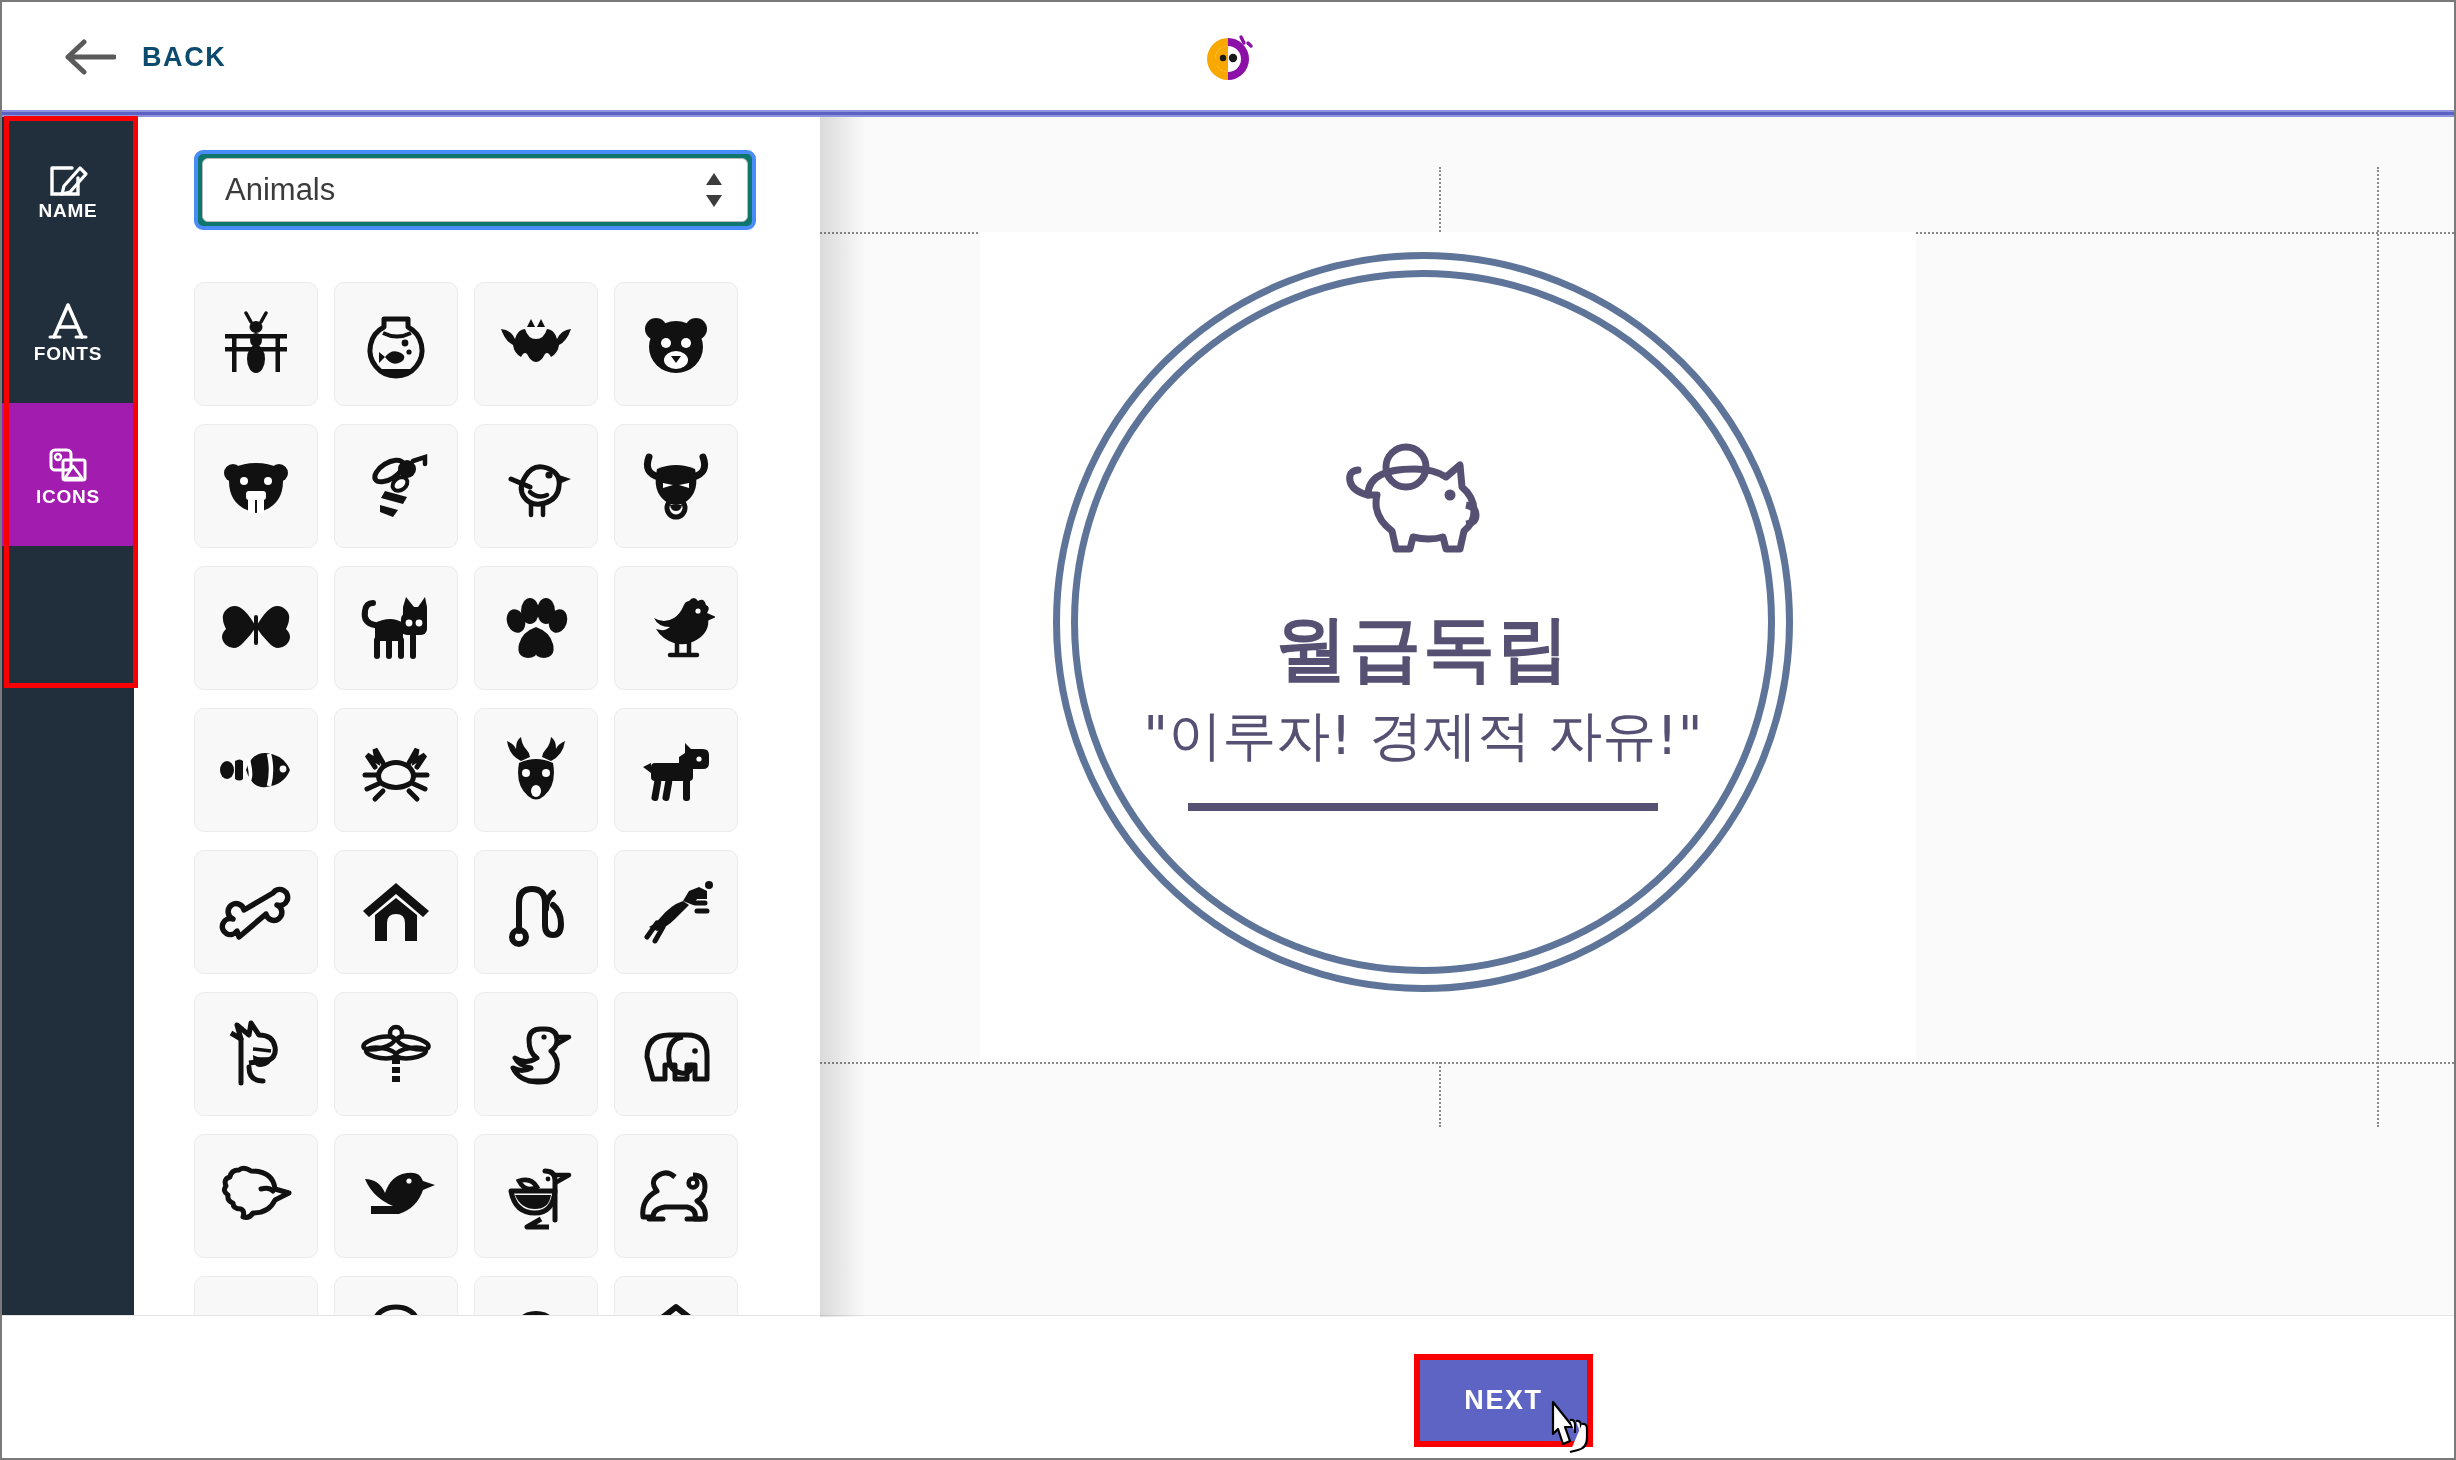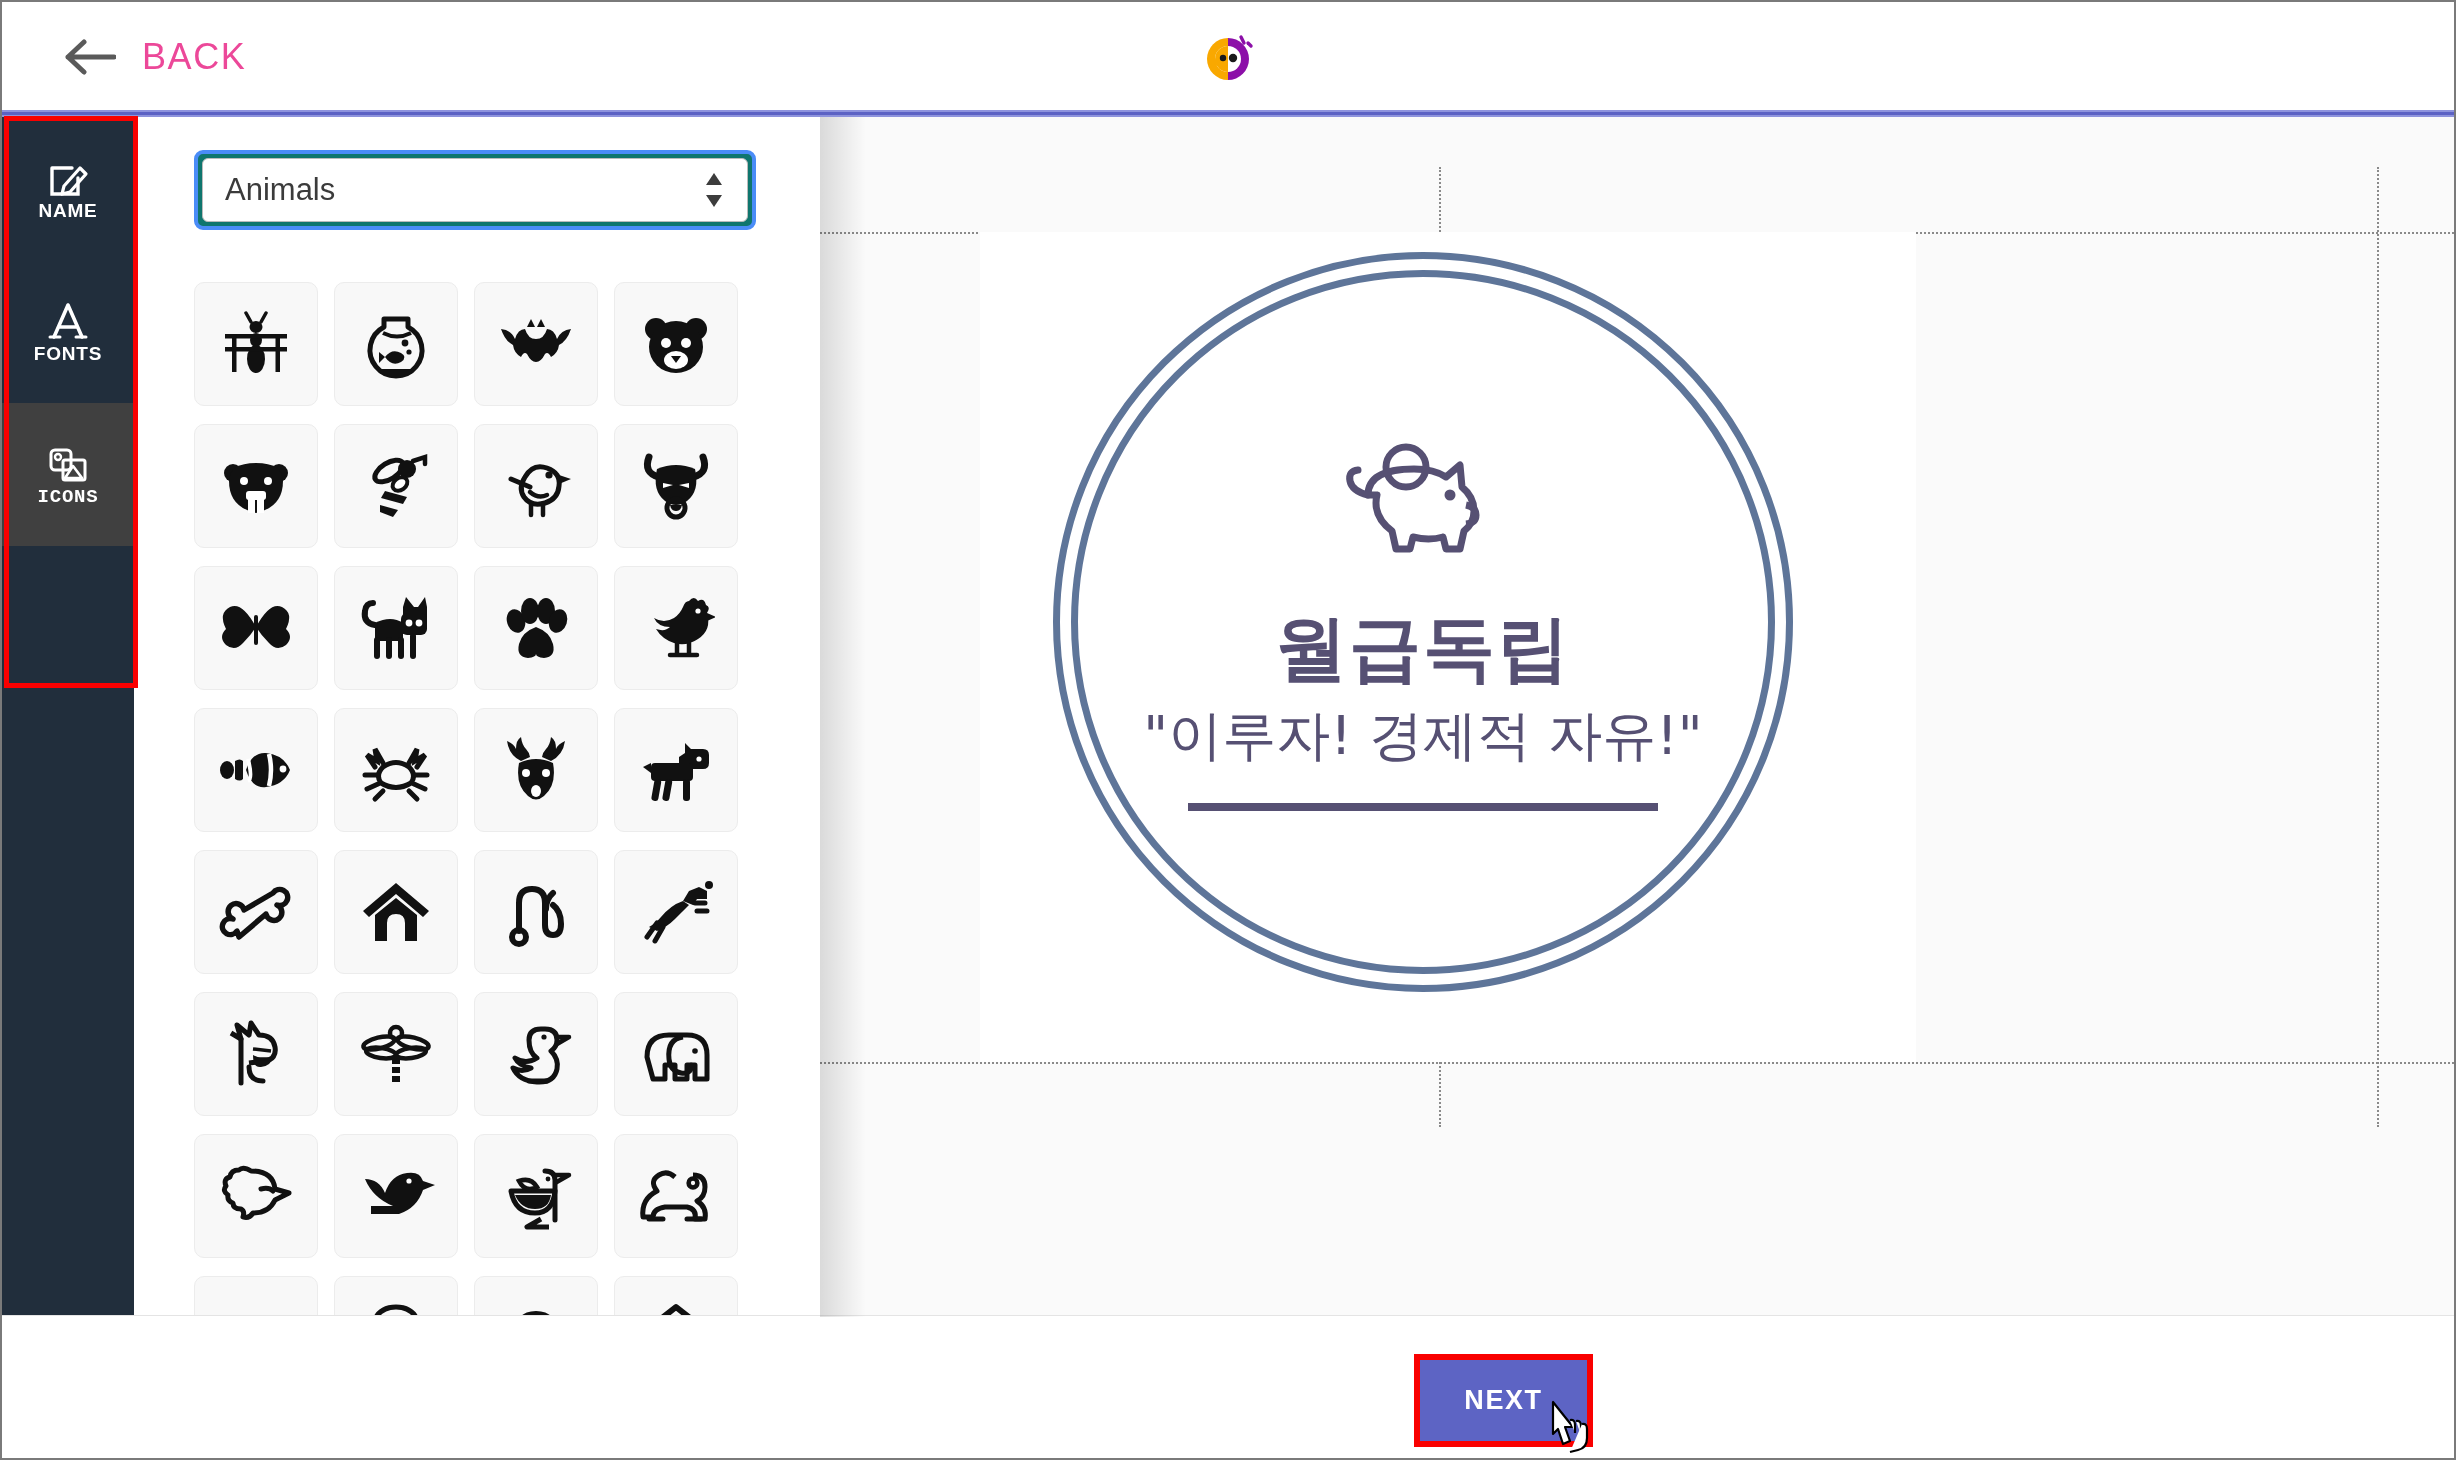--- a/index.html
+++ b/index.html
@@ -24,22 +24,22 @@
     background: #ffffff;
     display: flex; align-items: center;
   }
   .back-btn {
     display: flex; align-items: center; gap: 26px;
     margin-left: 62px; cursor: pointer;
     background: none; border: none;
   }
   .back-arrow { width: 52px; height: 38px; display: block; }
   .back-label {
-    font-size: 36px; font-weight: normal; letter-spacing: 1.6px;
-    color: #ec4899;
+    font-size: 27px; font-weight: bold; letter-spacing: 1.6px;
+    color: #0c4a6e;
   }
   .brand-logo {
     position: absolute; left: 50%; top: 26px;
     transform: translateX(-50%);
     width: 62px; height: 62px;
   }
   .header-rule {
     position: absolute; left: 0; top: 108px;
     width: 100%; height: 7px;
     background: #5c62c4;
@@ -53,21 +53,21 @@
     width: 132px; height: 1215px;
     background: #212e3c;
   }
   .side-item {
     width: 132px; height: 143px;
     display: flex; flex-direction: column;
     align-items: center; justify-content: center;
     cursor: pointer;
     color: #ffffff;
   }
-  .side-item.active { background: #404040; font-family: Liberation Mono, monospace; }
+  .side-item.active { background: #a21caf; }
   .side-item .glyph {
     width: 44px; height: 44px;
     display: flex; align-items: center; justify-content: center;
   }
   .side-item .slabel {
     font-size: 19px; font-weight: bold; letter-spacing: 0.8px;
     color: #ffffff;
   }
   .sidebar-annot {
     position: absolute; left: 2px; top: 114px;

